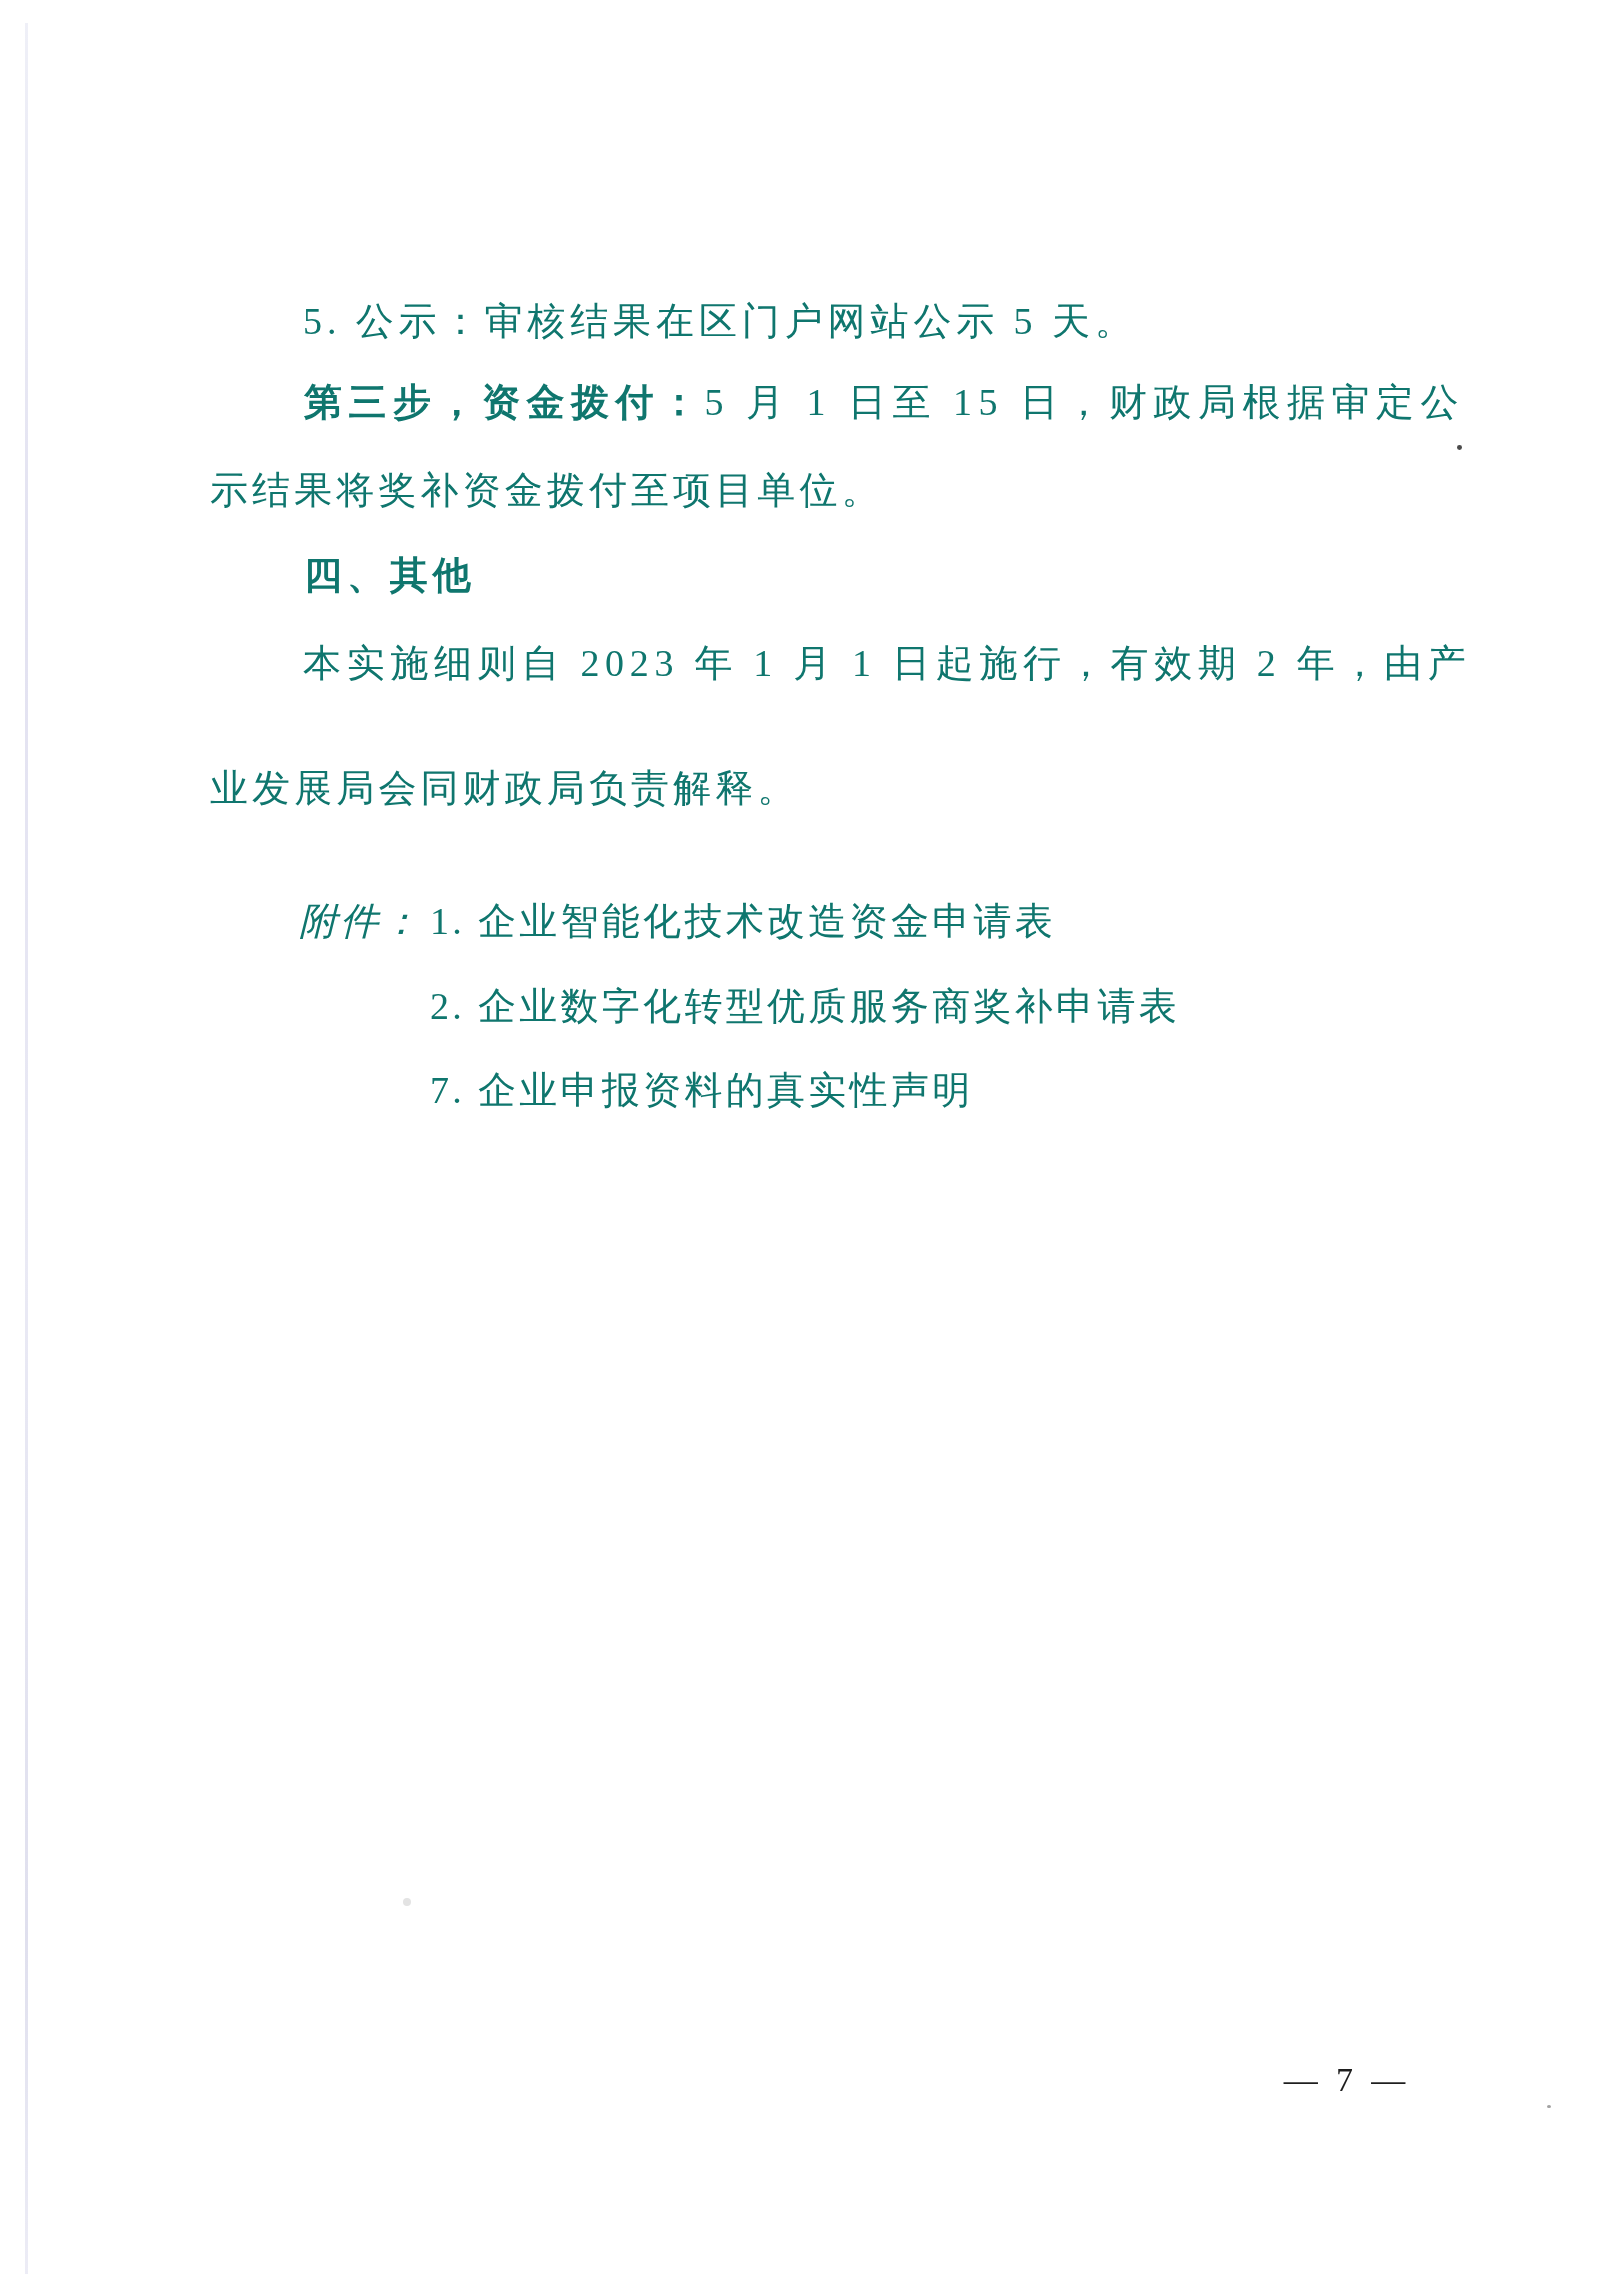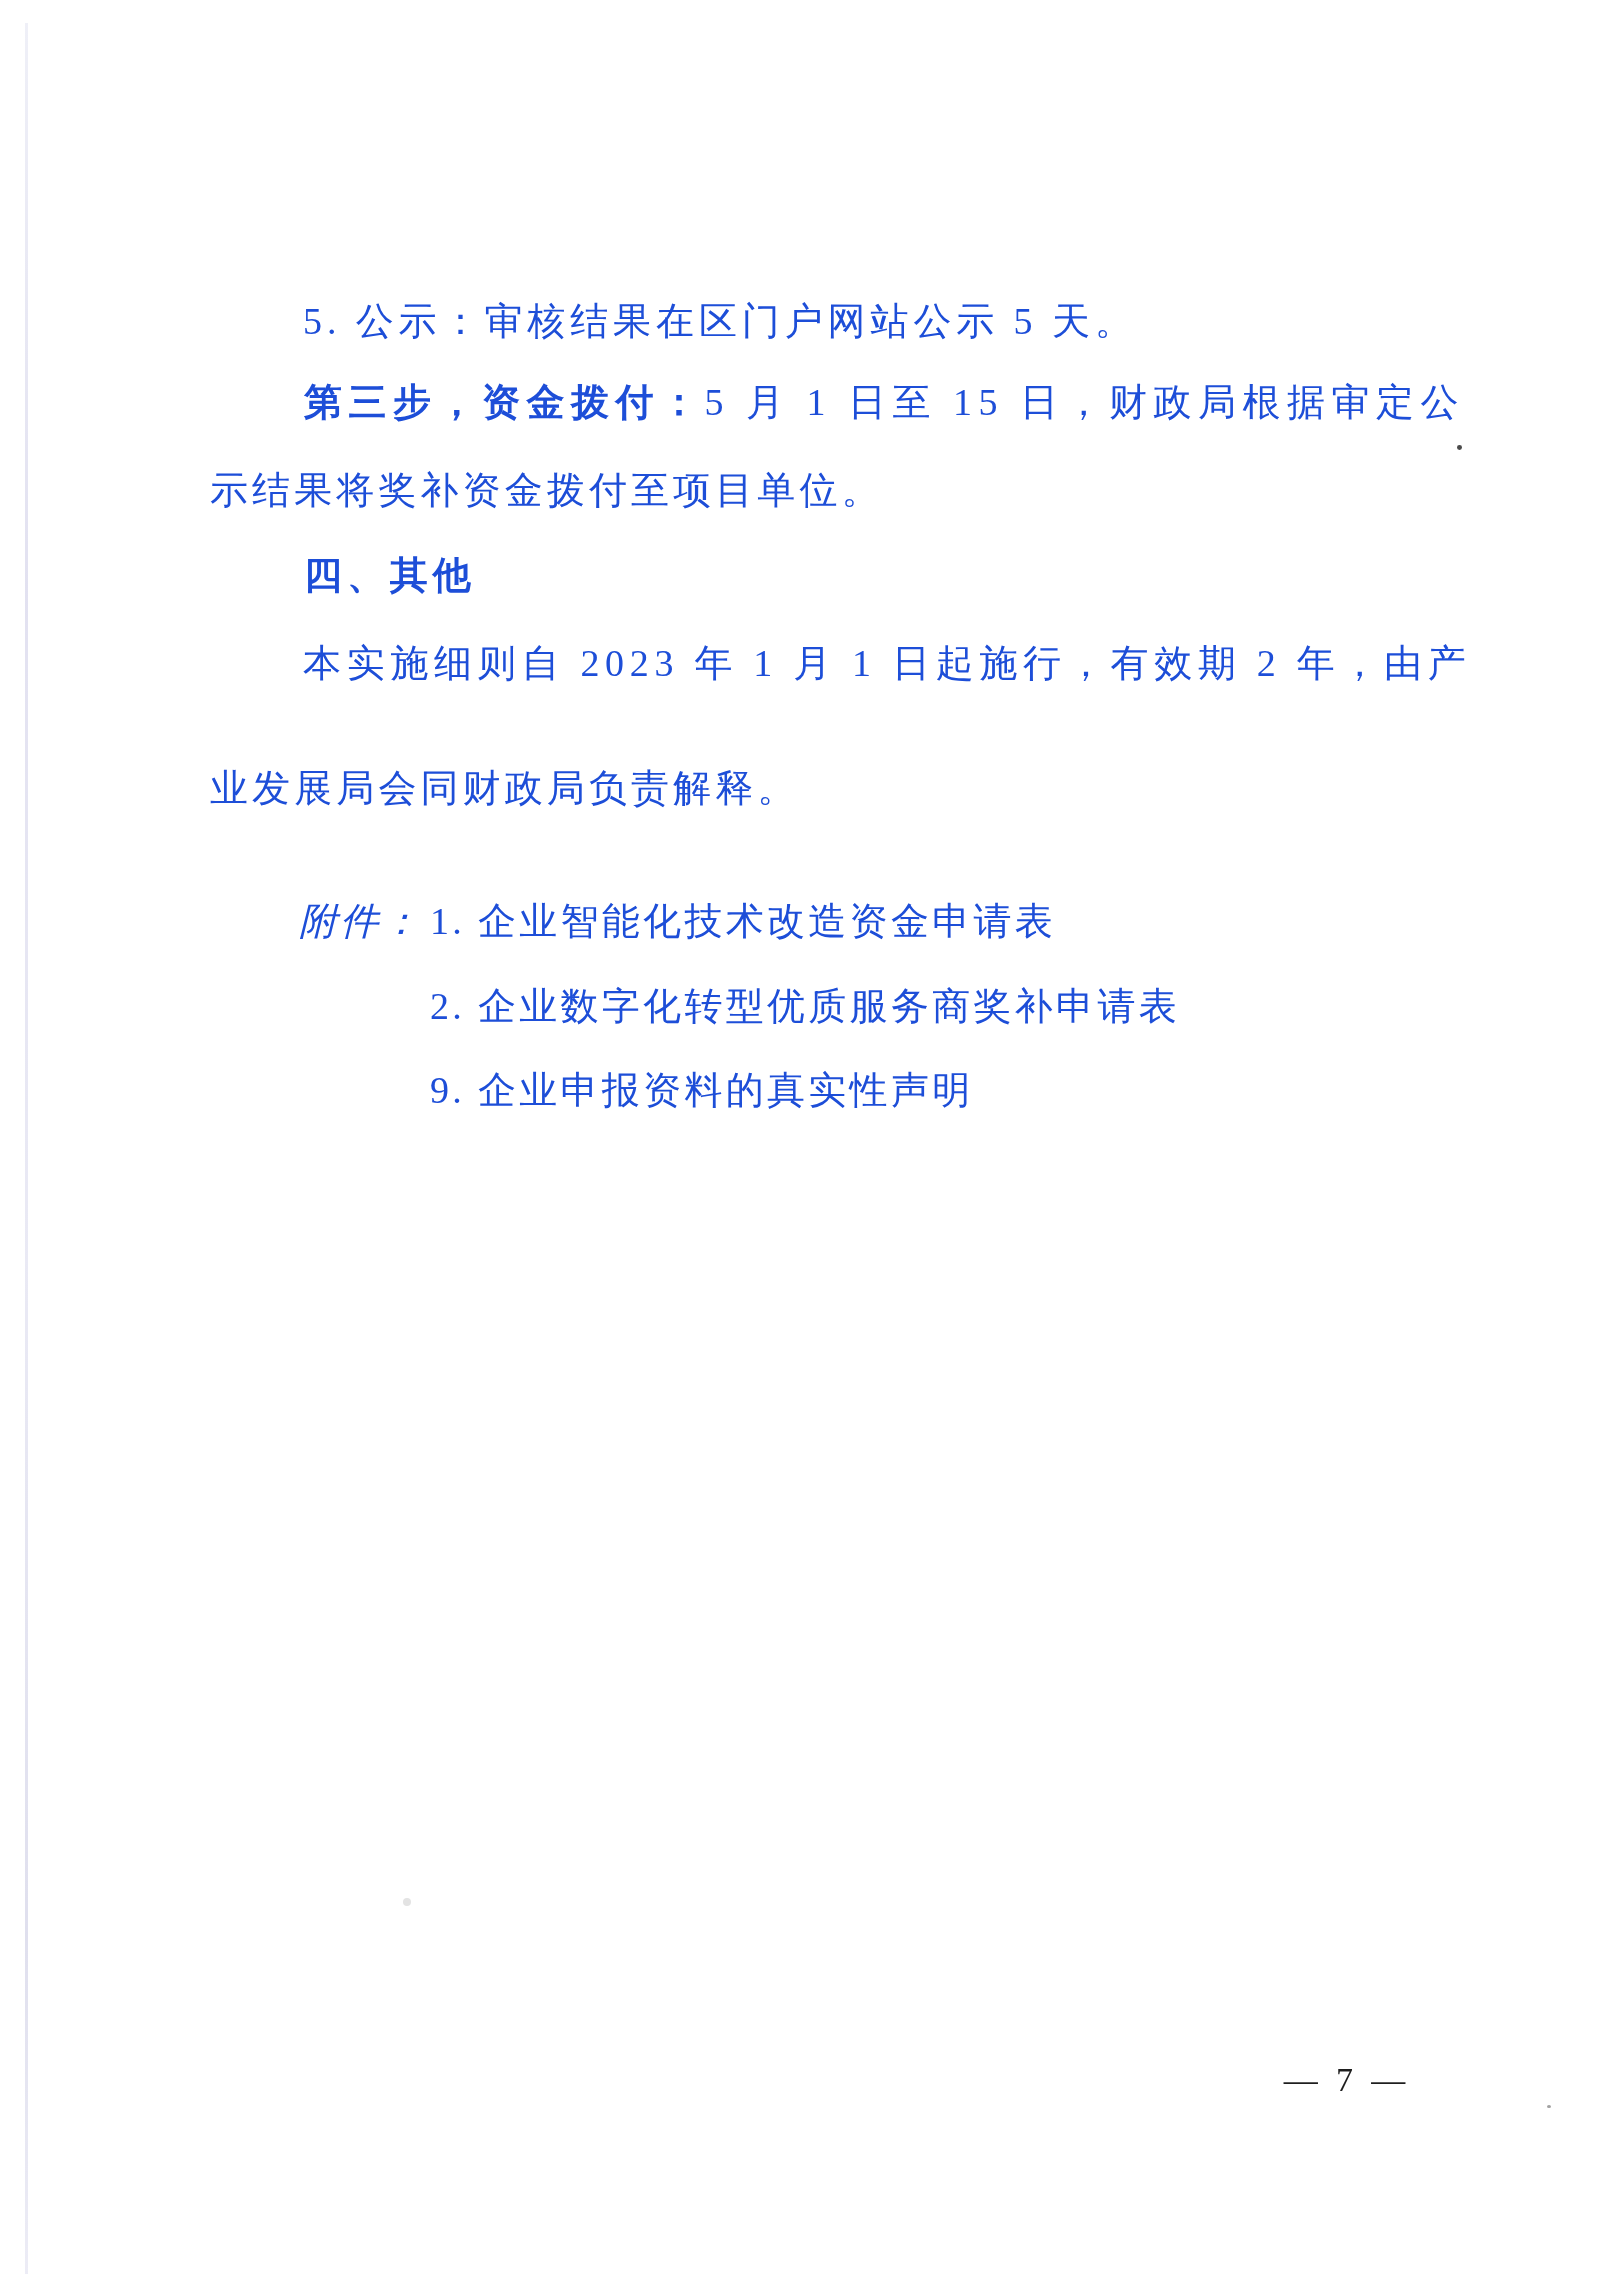--- a/index.html
+++ b/index.html
@@ -14,21 +14,21 @@
     background: #ffffff;
     overflow: hidden;
     font-family: "Liberation Serif", "DejaVu Serif", serif;
     color: #212121;
   }
   .line {
     position: absolute;
     white-space: nowrap;
     font-size: 38px;
     line-height: 46px;
-    color: #1d4ed8;
+    color: #0f766e;
   }
   .bold { font-weight: 700; font-family: Liberation Mono, monospace; }
   
   .scan-edge {
     position: absolute;
     left: 24.5px;
     top: 23px;
     width: 3.3px;
     height: 2251px;
     background: linear-gradient(180deg, #ecedf6 0%, #dddcee 25%, #e6e6f3 55%, #dadaeb 85%, #e9e9f4 100%);
@@ -74,18 +74,18 @@
   <div class="line" style="left:303px; top:640px; letter-spacing:5.7px;">本实施细则自 2023 年 1 月 1 日起施行，有效期 2 年，由产</div>
 
   <div class="line" style="left:210px; top:720px; letter-spacing:4.1px;margin-top:45px;">业发展局会同财政局负责解释。</div>
 
   <div class="line" style="left:299px; top:898px; letter-spacing:3.3px;font-style:italic;">附件：</div>
 
   <div class="line" style="left:430px; top:898px; letter-spacing:3.3px;">1. 企业智能化技术改造资金申请表</div>
 
   <div class="line" style="left:430px; top:983px; letter-spacing:3.3px;">2. 企业数字化转型优质服务商奖补申请表</div>
 
-  <div class="line" style="left:430px; top:1067px; letter-spacing:3.3px;">9. 企业申报资料的真实性声明</div>
+  <div class="line" style="left:430px; top:1067px; letter-spacing:3.3px;">7. 企业申报资料的真实性声明</div>
 
   <div class="footer-page-number">— 7 —</div>
 
 </div>
 
 
 </body></html>

